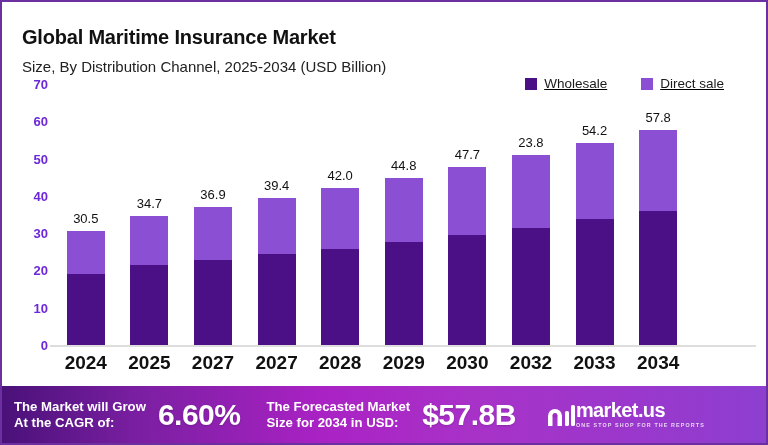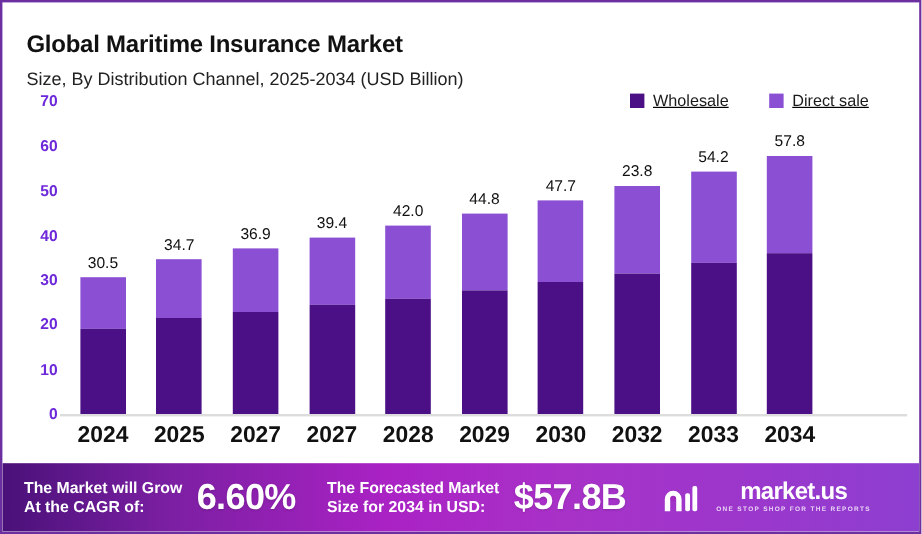--- a/index.html
+++ b/index.html
@@ -107,25 +107,25 @@
   .foot-block { display: flex; align-items: center; }
   .foot-text {
     color: #ffffff; font-size: 13.2px; font-weight: bold;
     line-height: 16px; white-space: nowrap;
   }
   .foot-big {
     color: #ffffff; font-weight: bold;
     font-size: 30px; letter-spacing: -0.5px; white-space: nowrap;
     text-shadow: 0 1px 2px rgba(0,0,0,0.18);
   }
-  #foot-cagr { margin-left: 18px; }
+  #foot-cagr { margin-left: 12px; }
   #foot-cagr-value { margin-left: 12px; }
   #foot-forecast { margin-left: 26px; }
   #foot-forecast-value { margin-left: 12px; }
-  #logo { display: flex; align-items: center; margin-left: 30px; gap: 15px; text-align: center; }
+  #logo { display: flex; align-items: center; margin-left: 30px; gap: 0; }
   #logo-mark { display: block; }
   #logo-text { display: flex; flex-direction: column; }
   #logo-name {
     color: #ffffff; font-size: 20px; font-weight: bold;
     letter-spacing: -0.6px; line-height: 20px;
   }
   #logo-tagline {
     color: #e9d3f5; font-size: 5.4px; font-weight: bold;
     letter-spacing: 1.1px; line-height: 9px; margin-top: 1px;
   }

